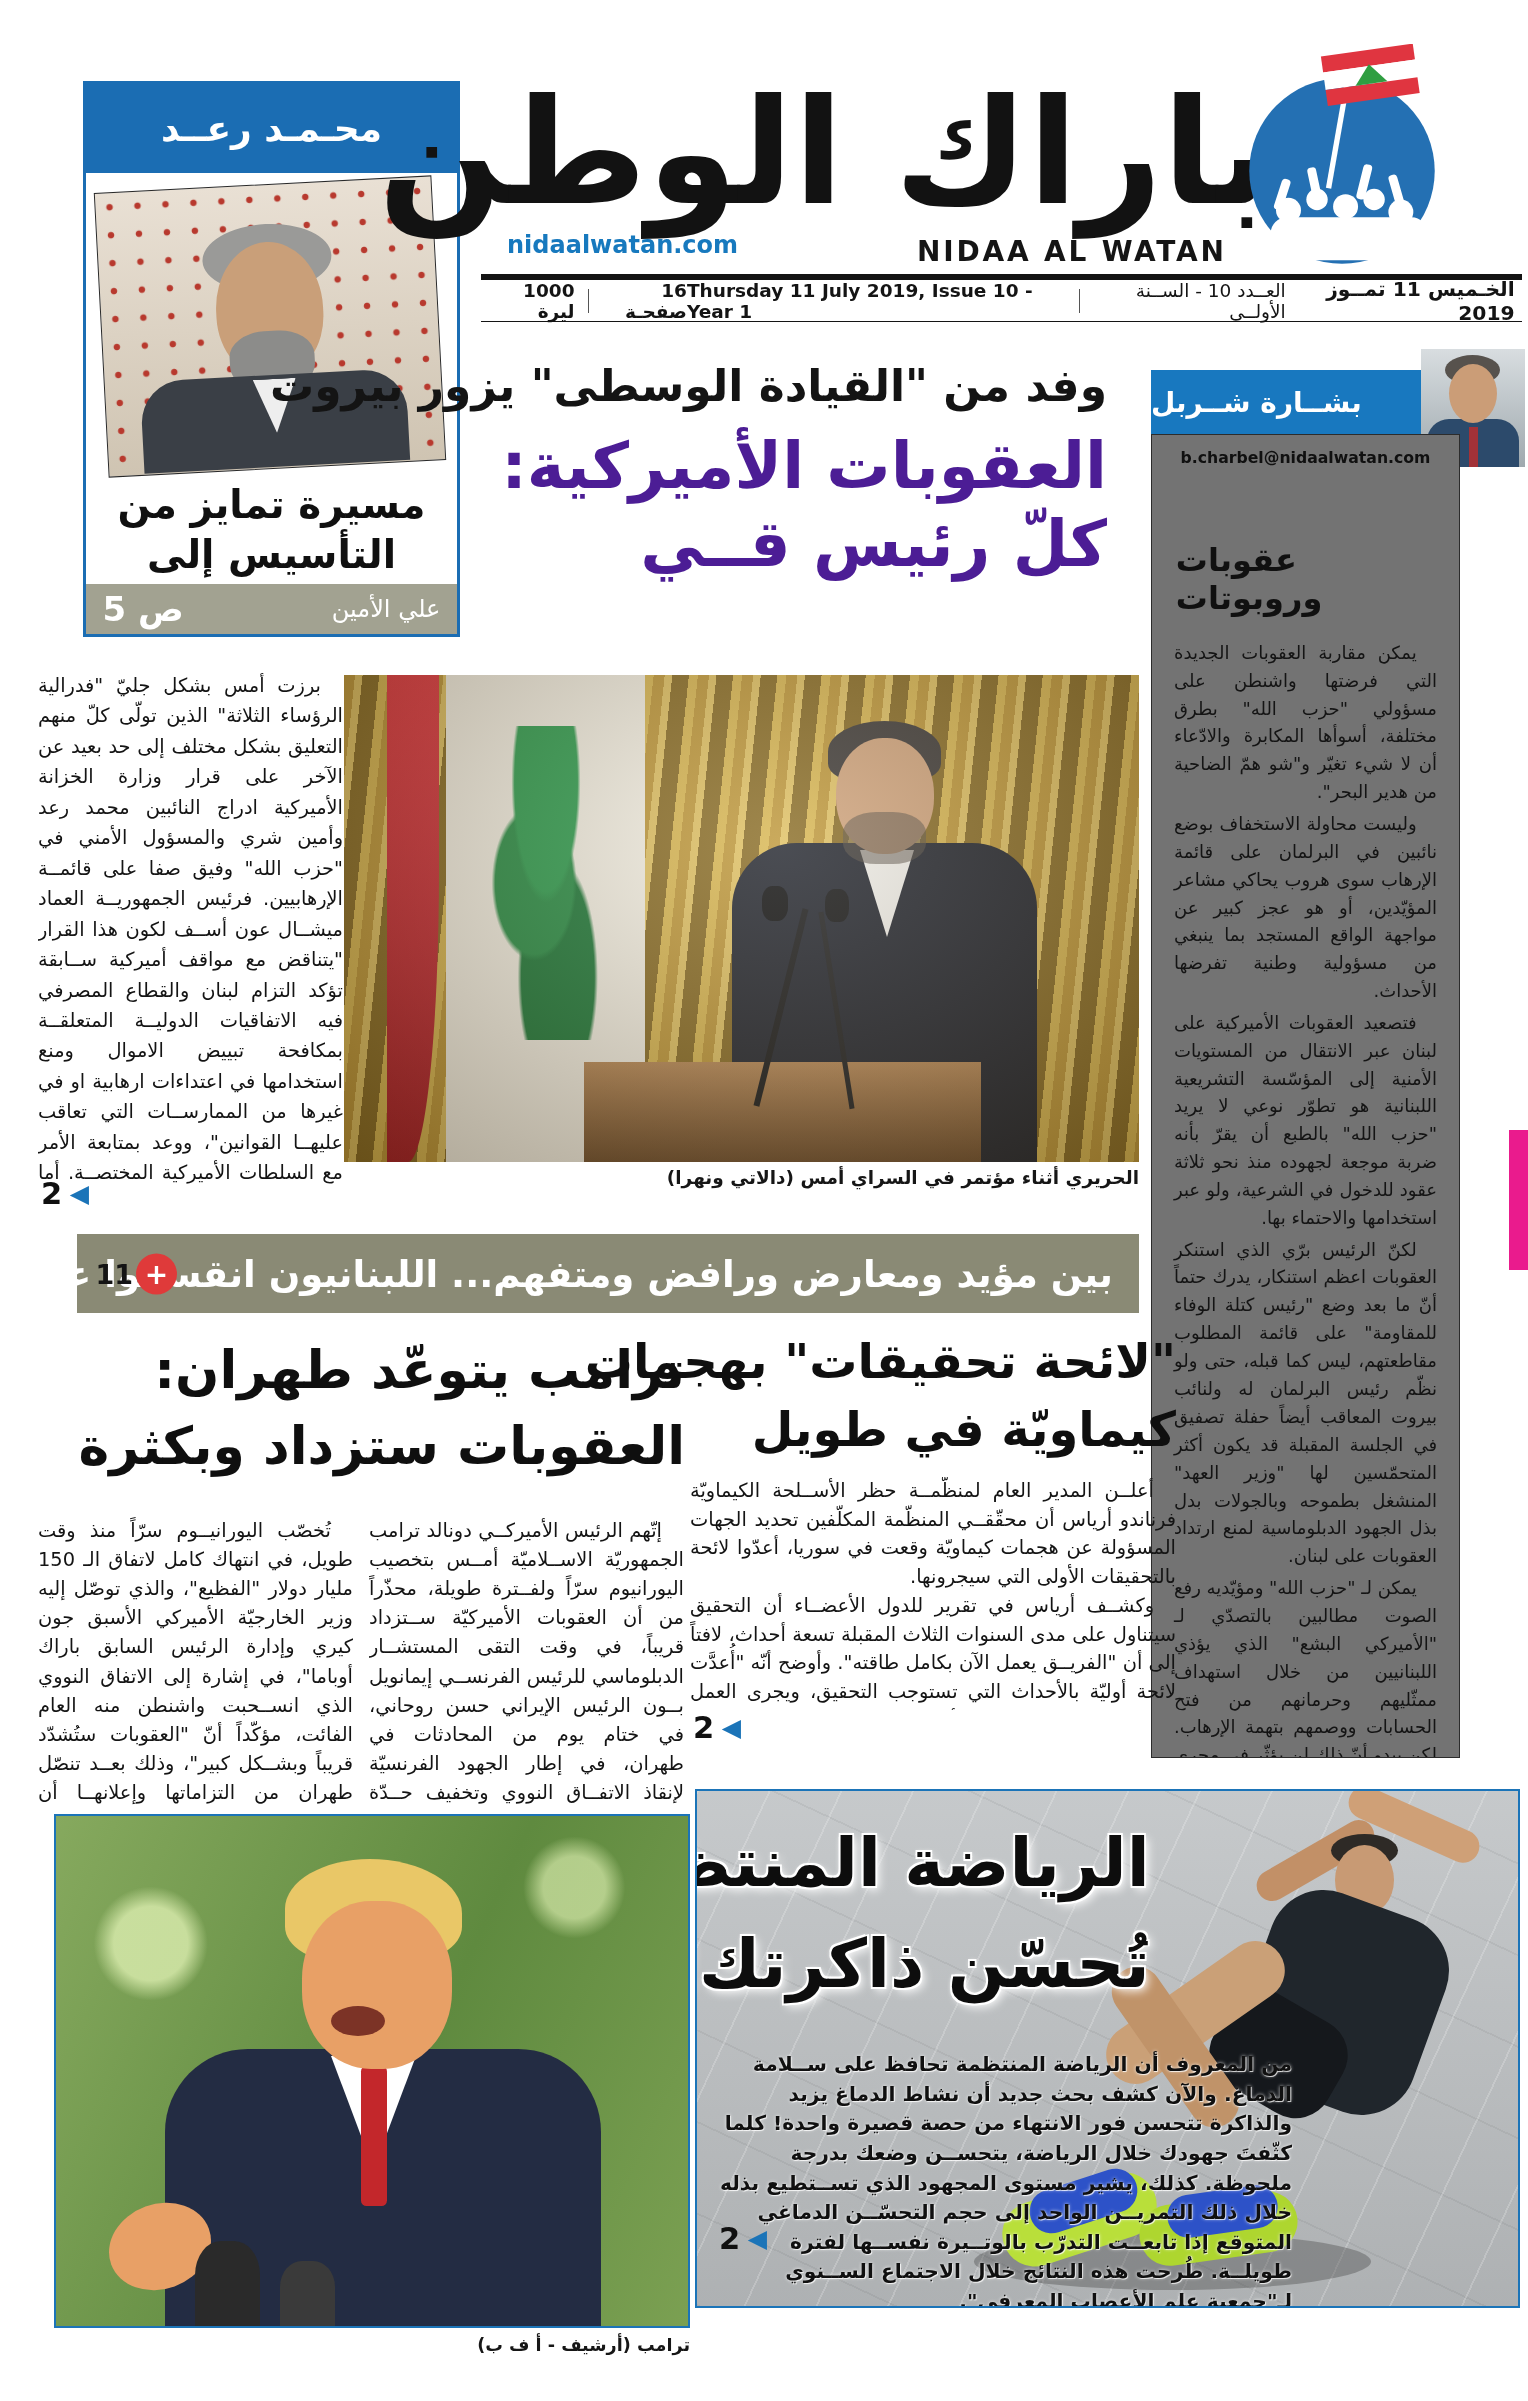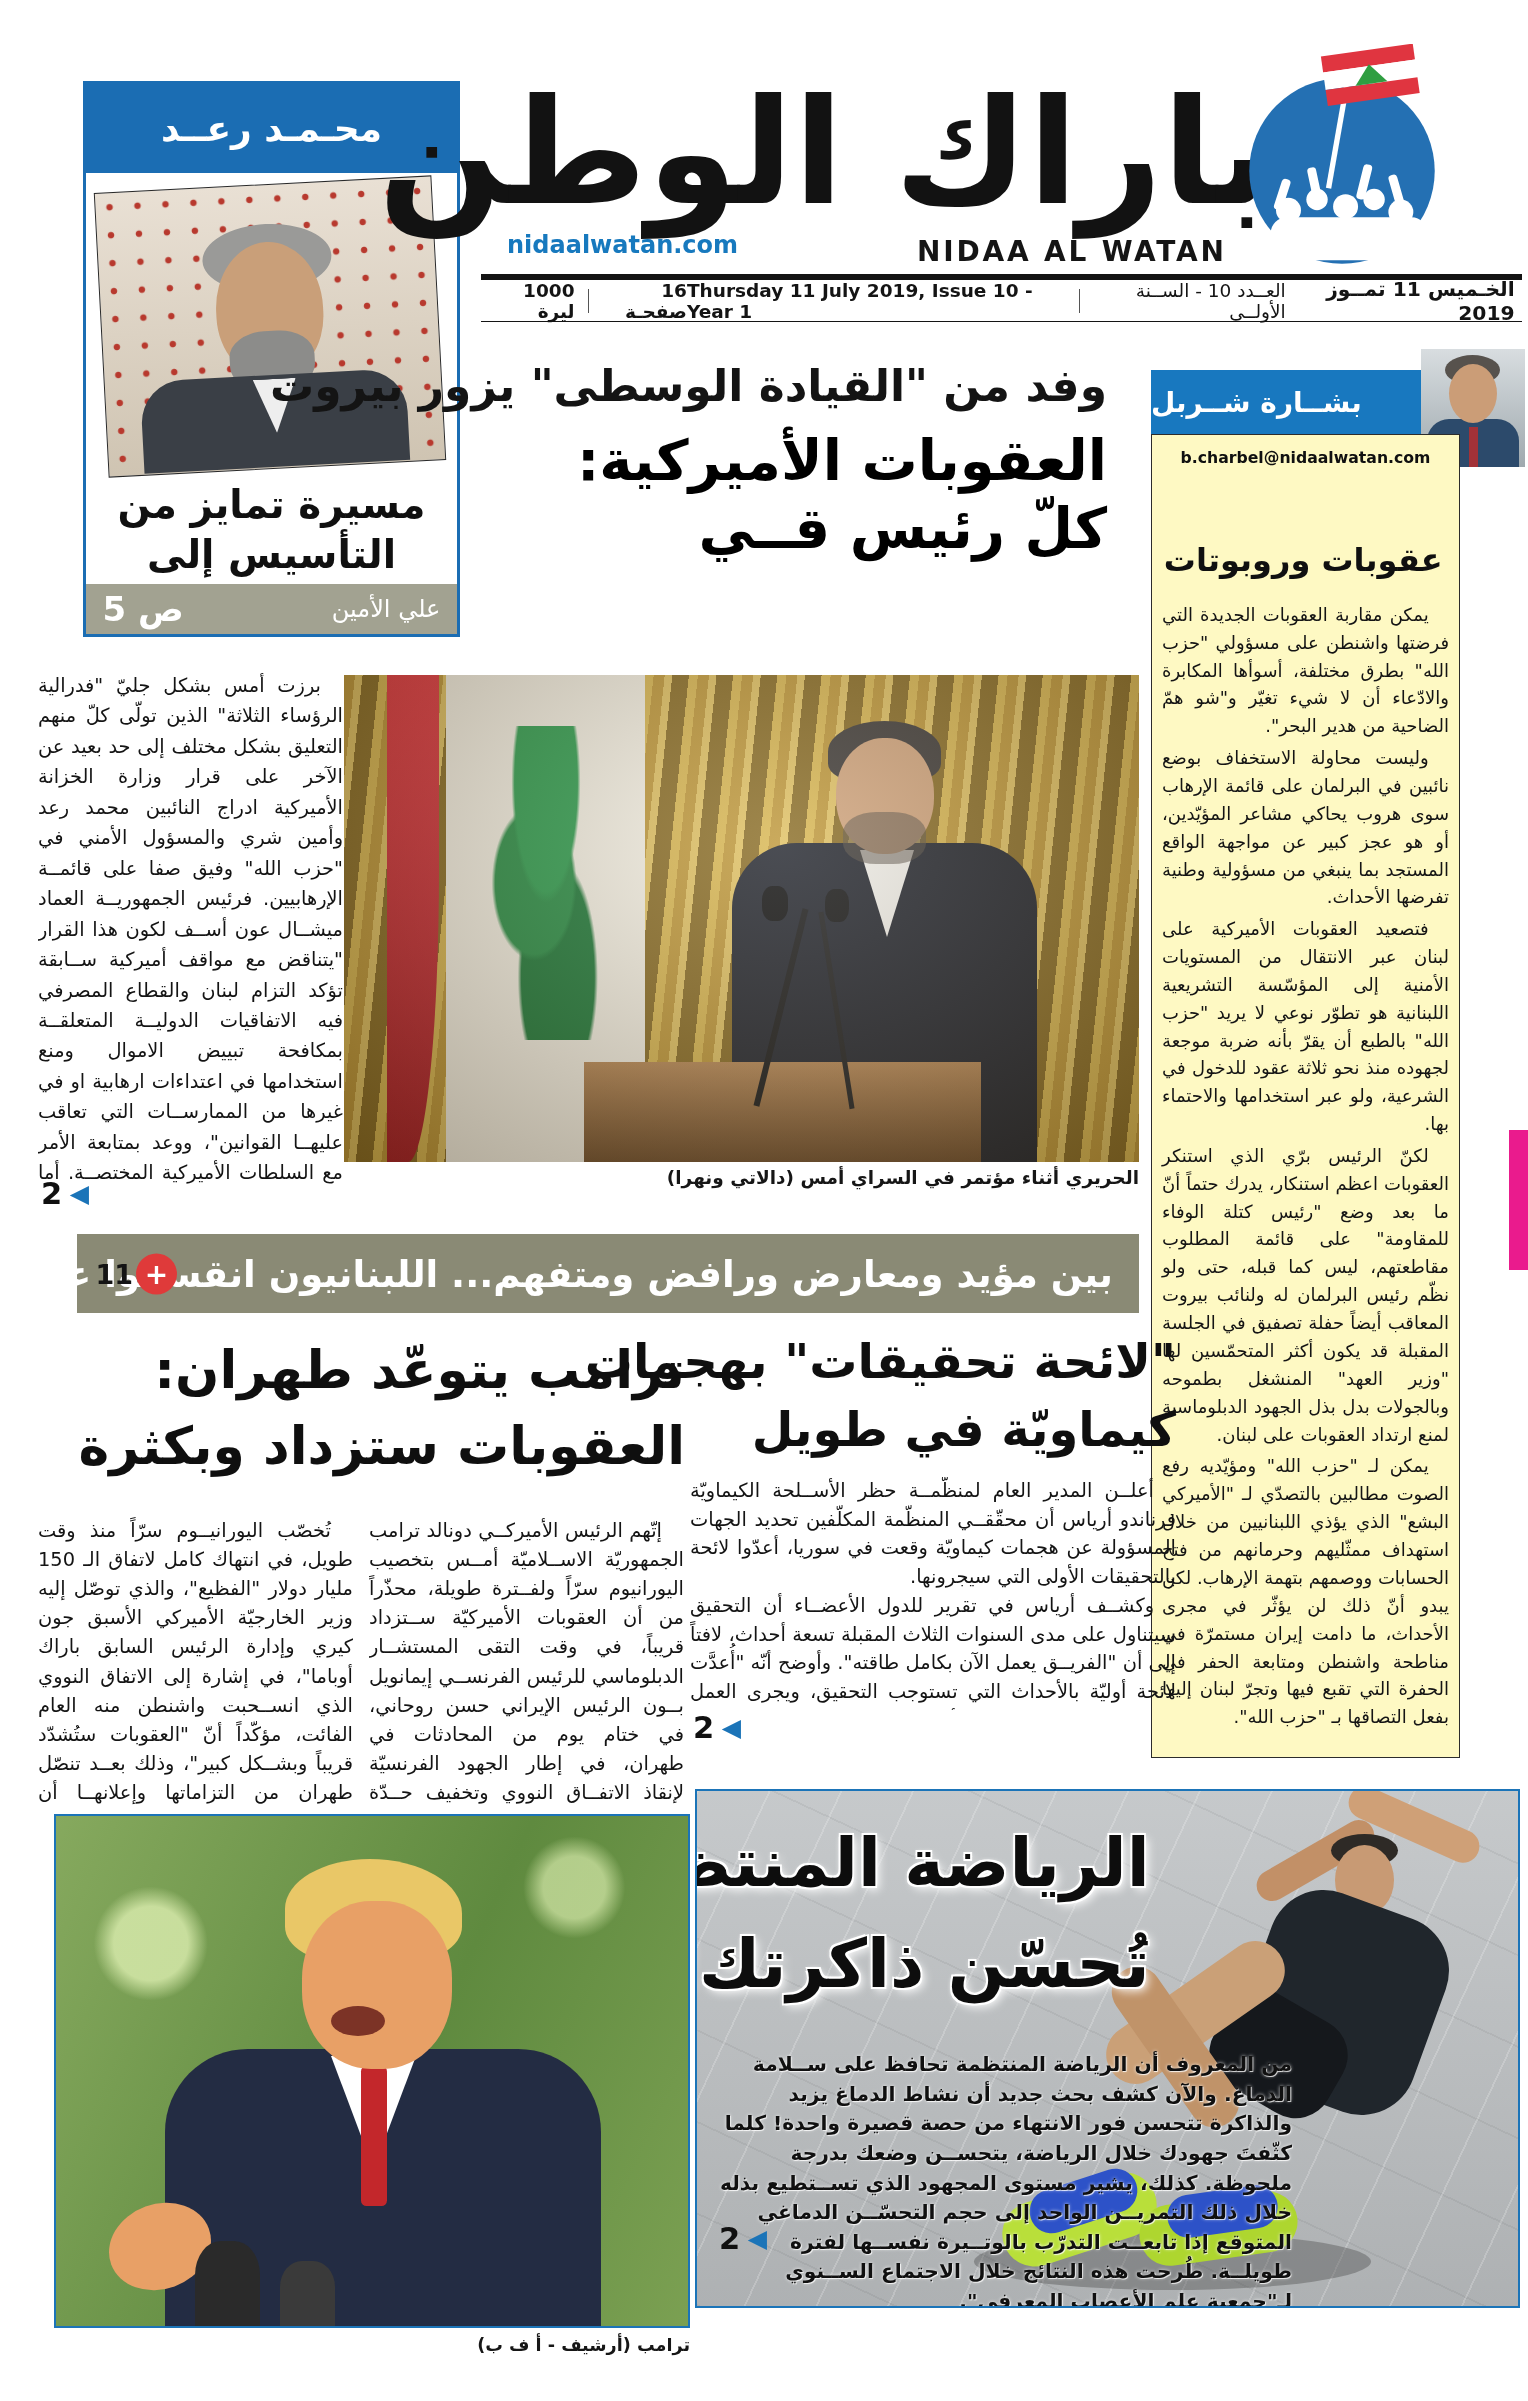--- a/index.html
+++ b/index.html
@@ -35,22 +35,22 @@
   .dateline{left:481px;top:274px;width:1041px;height:48px;border-top:6.5px solid #141414;border-bottom:1.8px solid #141414;
             box-sizing:border-box;display:flex;align-items:center;padding:0 7.4px;font-size:18.5px}
   .dl-sep{width:0.9px;height:24px;background:#555;margin:0 13px}
   .dl-bold{font-weight:bold}
   .sp{flex:1}
   .dl-ar{direction:rtl}
   .dl-date{font-size:20.3px;font-weight:bold;direction:rtl}
 
   
   .kicker{left:434px;top:360px;width:673px;text-align:right;font-size:44px;font-weight:bold;direction:rtl;white-space:nowrap;color:#141414}
-  .mainhead{left:388px;top:427px;width:719px;text-align:right;font-size:56px;font-weight:bold;line-height:1.22;
-            color:#000000;direction:rtl}
+  .mainhead{left:388px;top:427px;width:719px;text-align:right;font-size:64px;font-weight:bold;line-height:1.22;
+            color:#4c1d95;direction:rtl}
   .mainhead span{white-space:nowrap}
   .lead-body{left:38px;top:671px;width:305px;height:518px;font-size:19.4px;line-height:1.57;text-align:justify;
              direction:rtl;overflow:hidden}
   .lead-body p{margin:0;text-indent:22px}
 
   
   .jump{position:absolute;display:flex;align-items:center;gap:7.4px}
   .jump b{font-size:30.5px;color:#101010;font-weight:bold}
   .jump .tri{color:#1b74b8;font-size:25px;line-height:1}
   .jump-lead{left:41px;top:1176px}
@@ -80,22 +80,22 @@
   .hariri-caption{left:344px;top:1167px;width:795px;text-align:right;direction:rtl;font-size:18.5px;font-weight:bold;color:#161616}
 
   
   .col-band{left:1151px;top:370px;width:270px;height:65px;background:#1878bf;color:#fff;display:flex;align-items:center;
             justify-content:flex-end;padding-right:20.3px;font-size:28px;font-weight:bold;direction:rtl;box-sizing:border-box}
   .col-photo{left:1421px;top:349px;width:104px;height:118px;overflow:hidden;background:linear-gradient(#d8dde0,#9fa9ae)}
   .cp-hair{position:absolute;left:24px;top:5.5px;width:55px;height:30px;border-radius:50%;background:#57524d}
   .cp-face{position:absolute;left:28px;top:15px;width:48px;height:59px;border-radius:50%;background:#cb9d77}
   .cp-suit{position:absolute;left:5.5px;top:70px;width:92px;height:48px;border-radius:22px 22px 0 0;background:#2c4a6b}
   .cp-tie{position:absolute;left:48px;top:78px;width:9.2px;height:41px;background:#a23238}
-  .col-box{left:1151px;top:434px;width:309px;height:1324px;background:#fef9c3;border:1.8px solid #2c2c2c;
-           box-sizing:border-box;padding:11px 10px;overflow:hidden}
+  .col-box{left:1151px;top:434px;width:309px;height:1324px;background:#737373;border:1.8px solid #2c2c2c;
+           box-sizing:border-box;padding:11px 22px;overflow:hidden}
   .col-email{text-align:center;font-size:15.7px;font-weight:bold;color:#101010;margin:1.8px 0 5.5px}
   .col-title{text-align:left;font-size:32px;font-weight:bold;color:#101010;margin:74px 1.8px 22px;direction:rtl}
   .colp{font-size:18px;line-height:1.55;text-align:justify;direction:rtl;margin:0 0 3.7px;text-indent:20.3px;color:#141414}
   .pink-tab{left:1509px;top:1130px;width:20.3px;height:140px;background:#ea1b8d}
 
   
   .teaser{left:77px;top:1234px;width:1062px;height:79px;background:#8a8a75}
   .teaser-text{position:absolute;right:26px;top:50%;transform:translateY(-50%);color:#fff;font-size:37px;
                font-weight:bold;direction:rtl;white-space:nowrap}
   .teaser-plus{position:absolute;left:59px;top:50%;transform:translateY(-50%);width:41px;height:41px;border-radius:50%;

